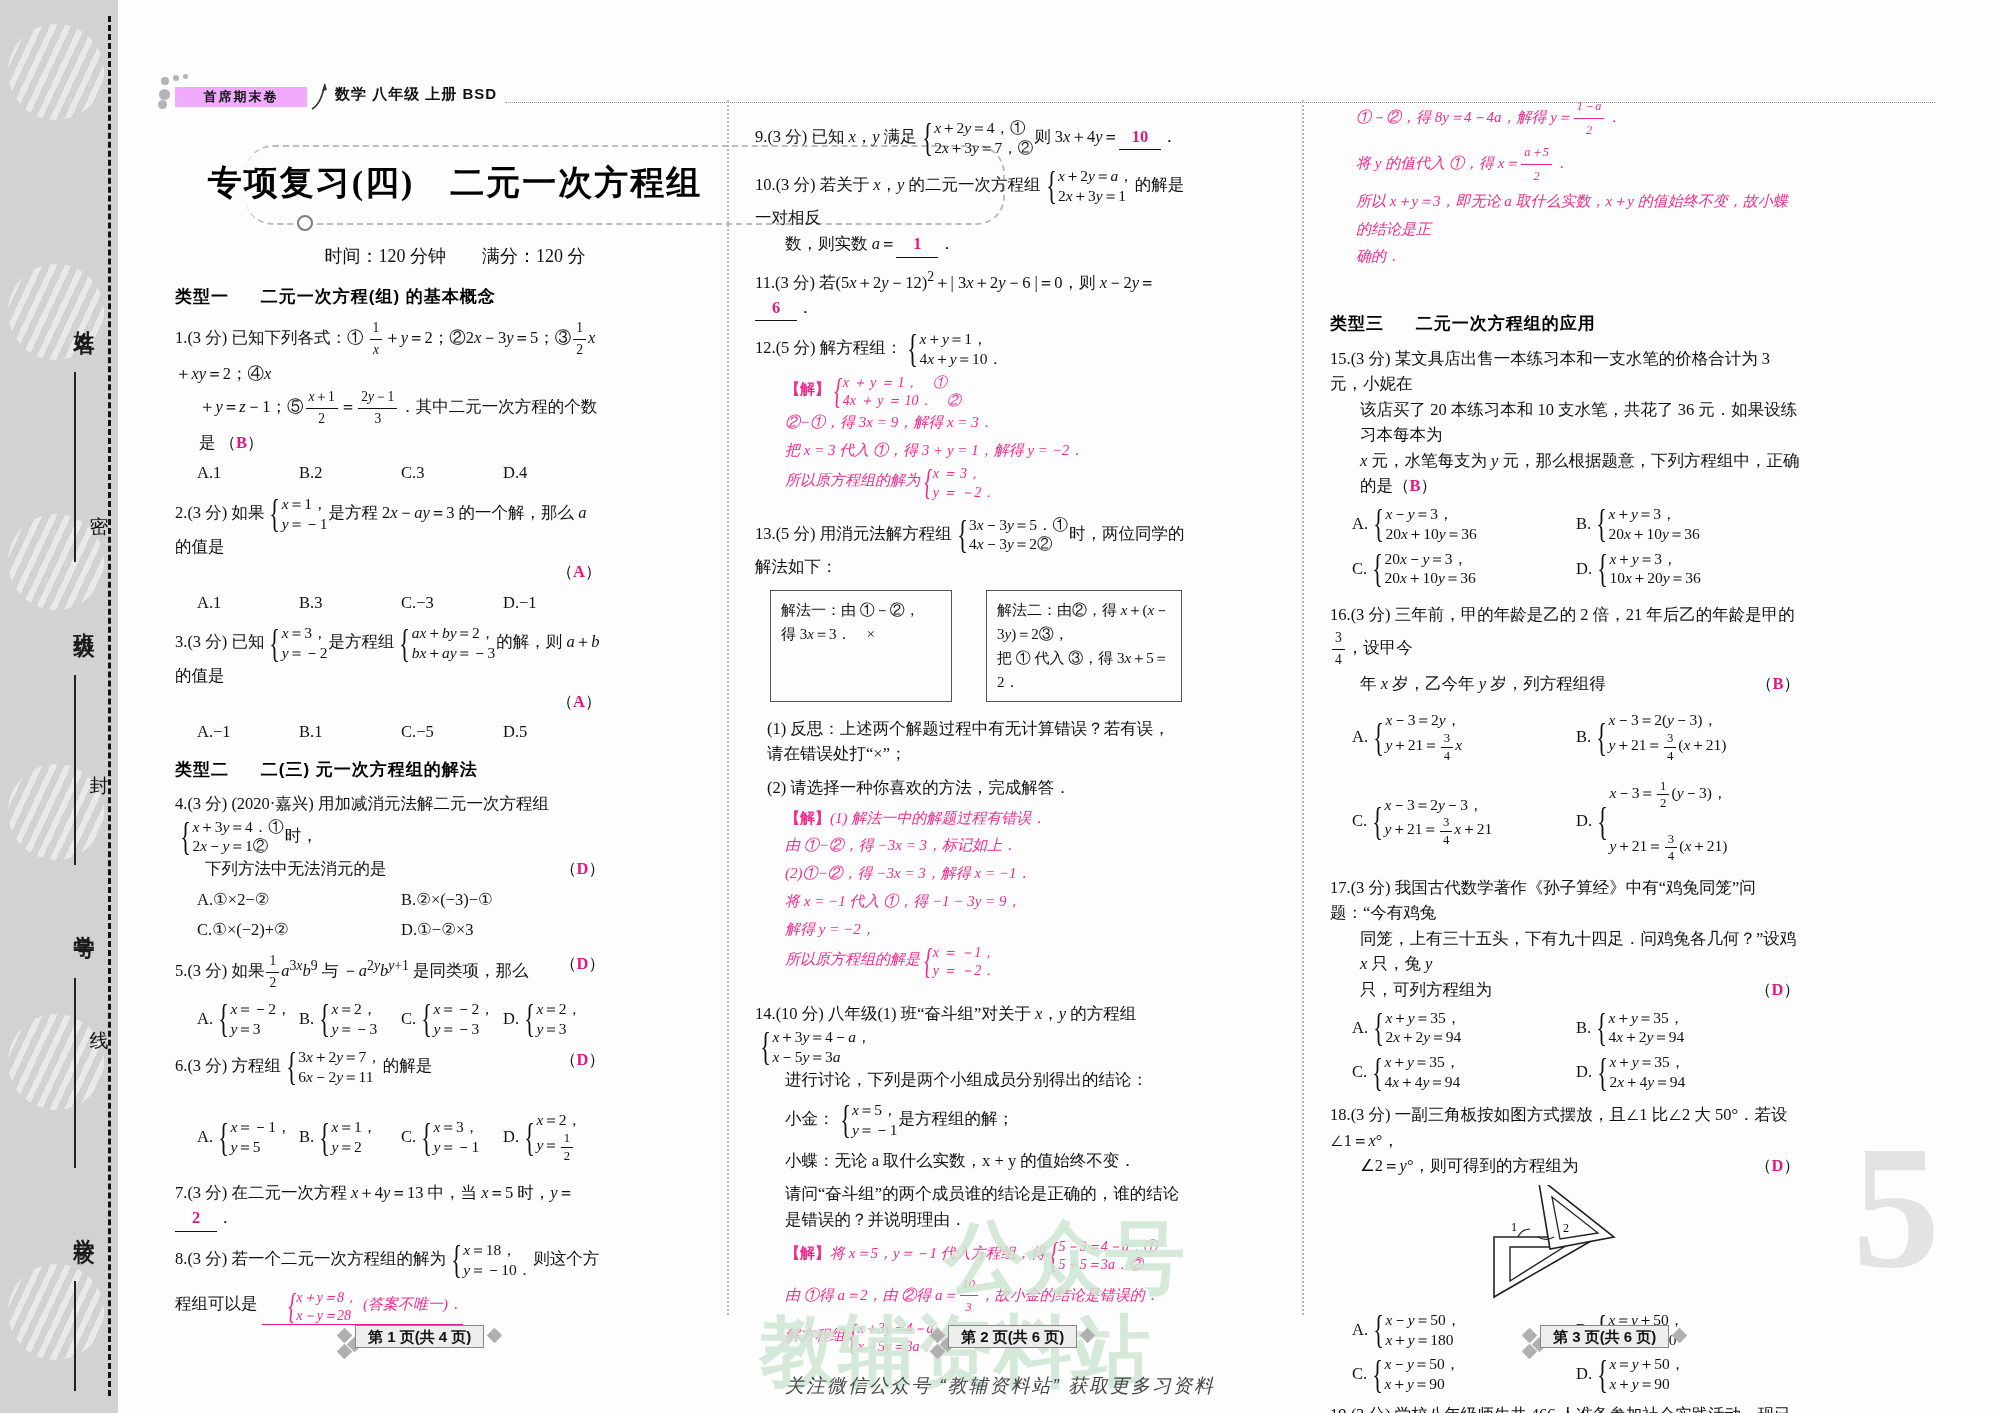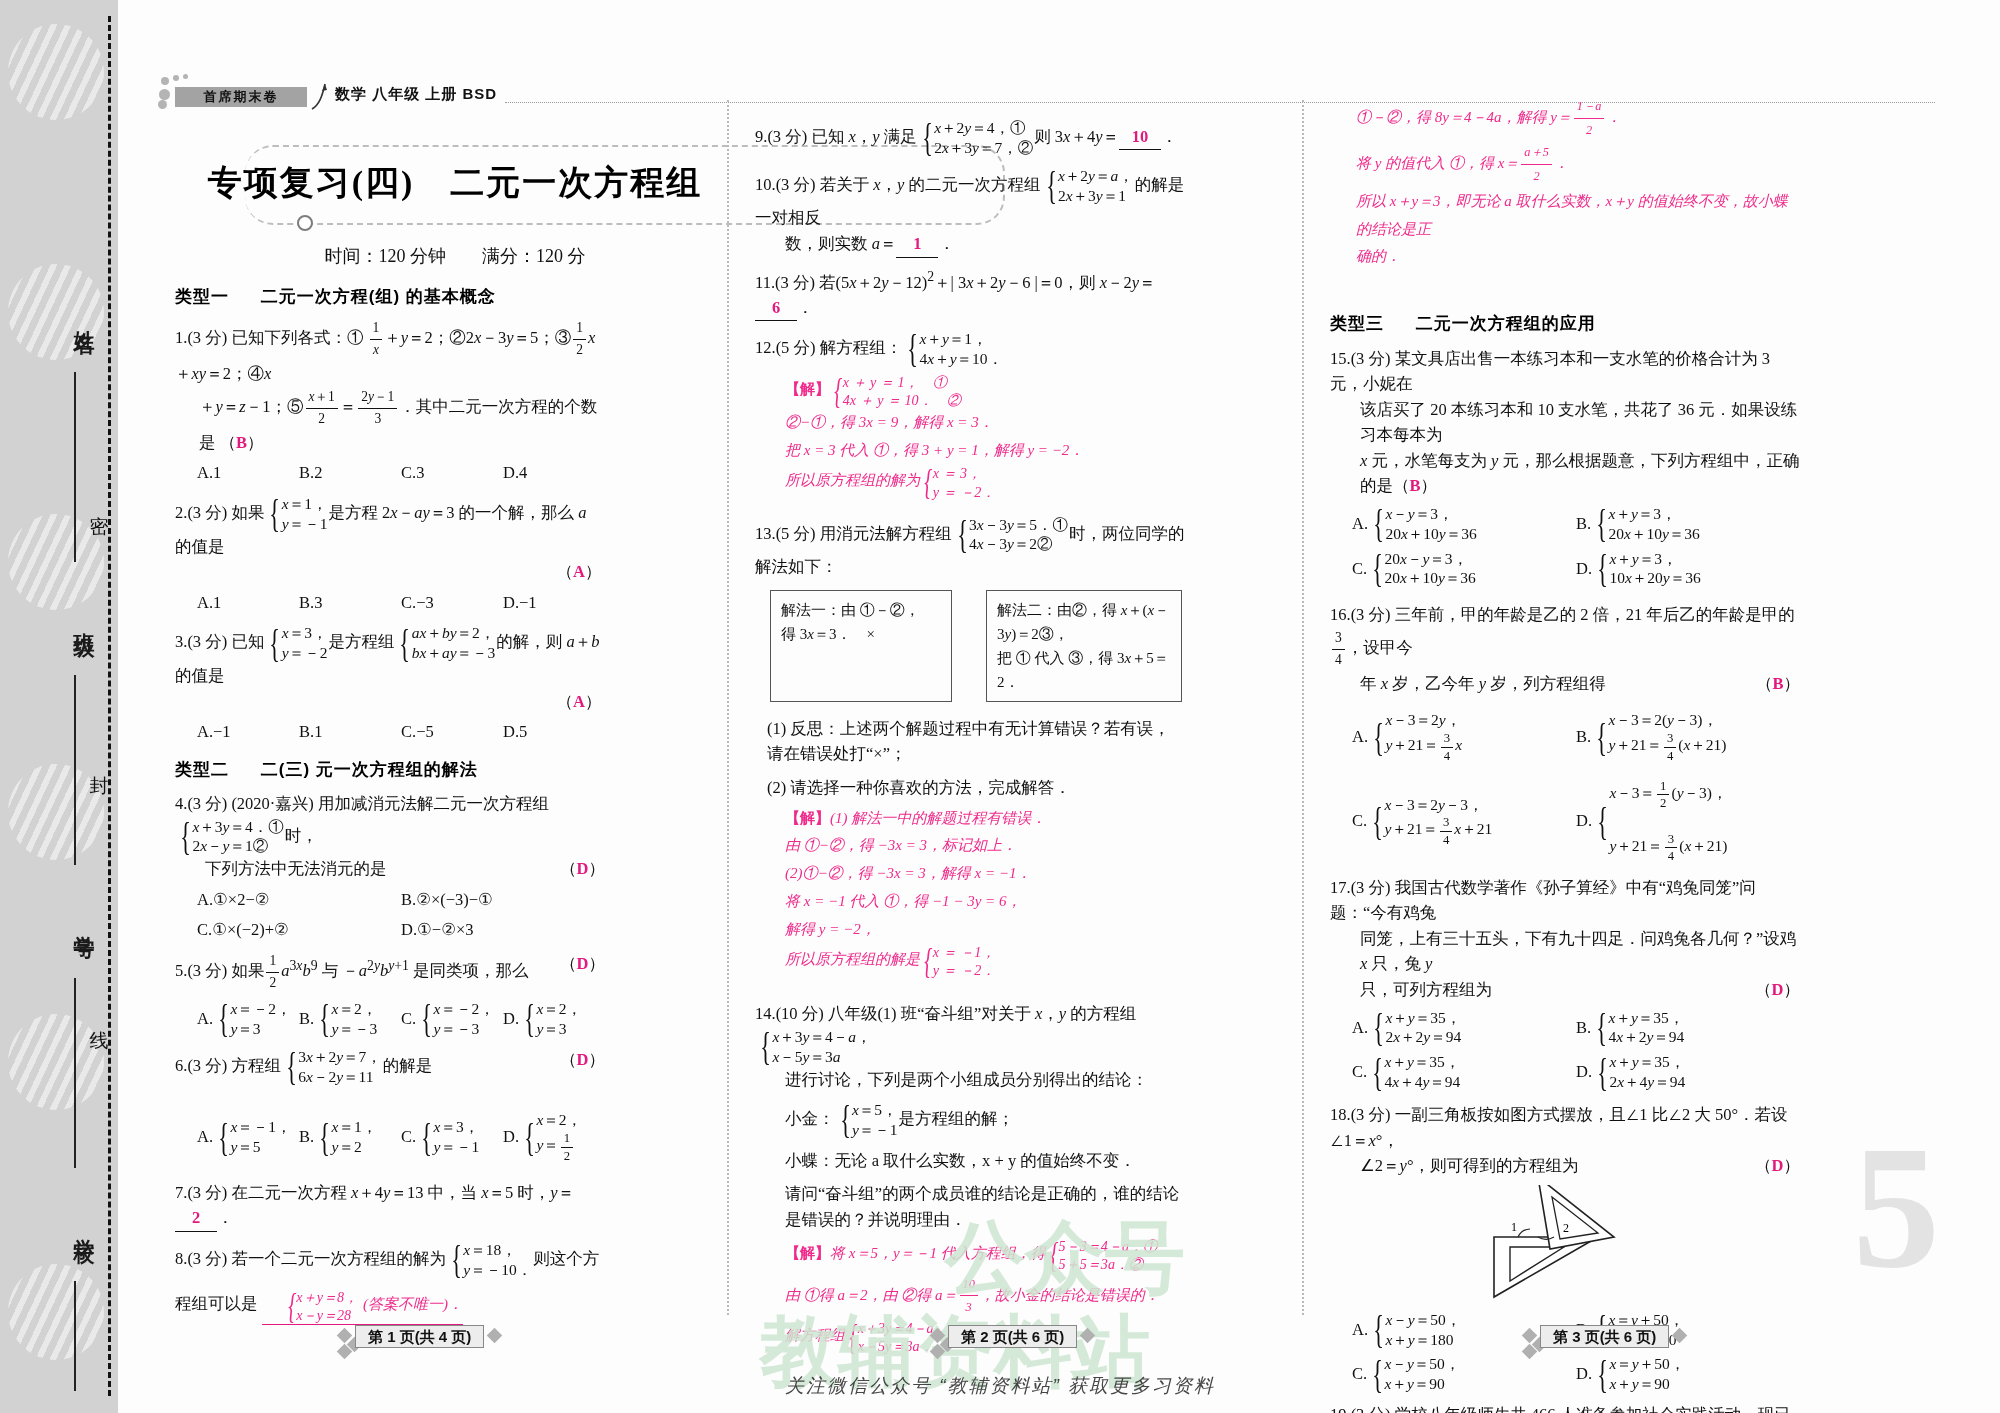--- a/index.html
+++ b/index.html
@@ -55,21 +55,21 @@
     font-family:"Liberation Sans", sans-serif;
     font-size:19px; color:#111; letter-spacing:3px;
   }
 
   
   .hdr {
     position:absolute; left:175px; top:85px; width:1760px; height:26px;
   }
   .hdr-badge {
     position:absolute; left:0; top:2px; width:132px; height:20px;
-    background:#a3a3a3;
+    background:#f0abfc;
     font-family:"Liberation Sans", sans-serif;
     font-size:13px; font-weight:bold; letter-spacing:2px;
     color:#111; text-align:center; line-height:20px;
   }
   .hdr-dots{
     position:absolute; left:-18px; top:-12px; width:60px; height:34px;
   }
   .hdr-dots i{ position:absolute; background:#b4b4b4; border-radius:50%; display:block;}
   .hdr-slash{
     position:absolute; left:134px; top:-2px; width:20px; height:28px;
@@ -471,21 +471,21 @@
       <div class="qbox" style="width:210px">
         解法二：由②，得 <span class="it">x</span>＋(<span class="it">x</span>－3<span class="it">y</span>)＝2③，<br>把 ① 代入 ③，得 3<span class="it">x</span>＋5＝2．
       </div>
     </div>
     <div class="q" style="padding-left:12px">(1) 反思：上述两个解题过程中有无计算错误？若有误，请在错误处打“×”；</div>
     <div class="q" style="padding-left:12px">(2) 请选择一种你喜欢的方法，完成解答．</div>
     <div class="hand indent">
       <div><span class="sol-tag">【解】</span>(1) 解法一中的解题过程有错误．</div>
       <div>由 ①−②，得 −3x = 3，标记如上．</div>
       <div>(2)①−②，得 −3x = 3，解得 x = −1．</div>
-      <div>将 x = −1 代入 ①，得 −1 − 3y = 6，</div>
+      <div>将 x = −1 代入 ①，得 −1 − 3y = 9，</div>
       <div>解得 y = −2，</div>
       <div>所以原方程组的解是<span class="sys">
             <span class="brace">{</span>
             <span class="rows"><span class="it">x</span> ＝ －1，<br><span class="it">y</span> ＝ －2．</span>
           </span></div>
     </div>
 
     <div class="q" style="margin-top:22px">
       <span>14.(10 分)</span>
       八年级(1) 班“奋斗组”对关于 <span class="it">x</span>，<span class="it">y</span> 的方程组<span class="sys">

